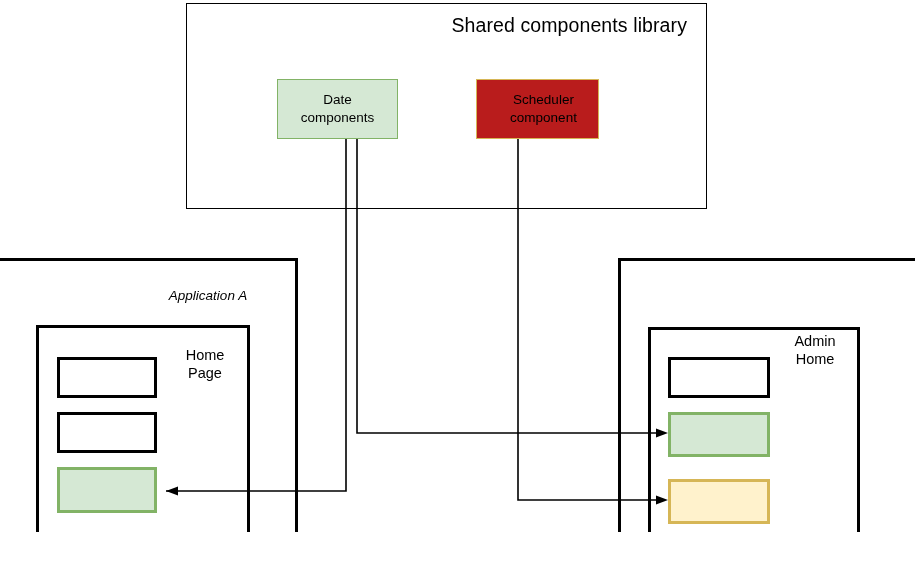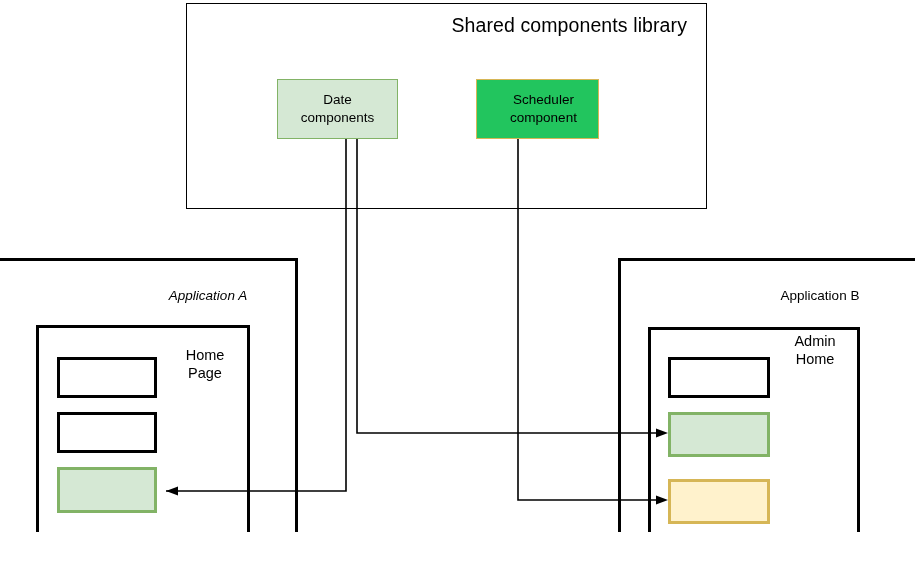--- a/index.html
+++ b/index.html
@@ -63,21 +63,21 @@
     font-size: 13.5px;
     color: #000000;
     line-height: 1.3;
     white-space: pre-line;
   }
   .chip-green {
     background: #d5e8d4;
     border: 1.4px solid #82b366;
   }
   .chip-yellow {
-    background: #22c55e;
+    background: #b91c1c;
     border: 1.4px solid #d6b656;
     padding-left: 12px;
   }
   
   .row {
     position: absolute;
     box-sizing: border-box;
   }
   .row-plain {
     background: #ffffff;
@@ -135,21 +135,20 @@
 Page</div>
 
   <div class="row row-plain" style="left:57px; top:357px; width:100px; height:41px;"></div>
 
   <div class="row row-plain" style="left:57px; top:412px; width:100px; height:41px;"></div>
 
   <div class="row row-green" style="left:57px; top:467px; width:100px; height:46px;"></div>
 
   <div class="box container-outer" style="left:618px; top:258px; width:301px; height:318px;"></div>
 
-  <div class="label label-app" style="left:740px; top:288px; width:160px; text-align:center;">Application B</div>
 
   <div class="box container-inner" style="left:648px; top:327px; width:212px; height:210px;"></div>
 
   <div class="label label-page" style="left:775px; top:333px; width:80px; text-align:center;">Admin
 Home</div>
 
   <div class="row row-plain" style="left:668px; top:357px; width:102px; height:41px;"></div>
 
   <div class="row row-green" style="left:668px; top:412px; width:102px; height:45px;"></div>
 

